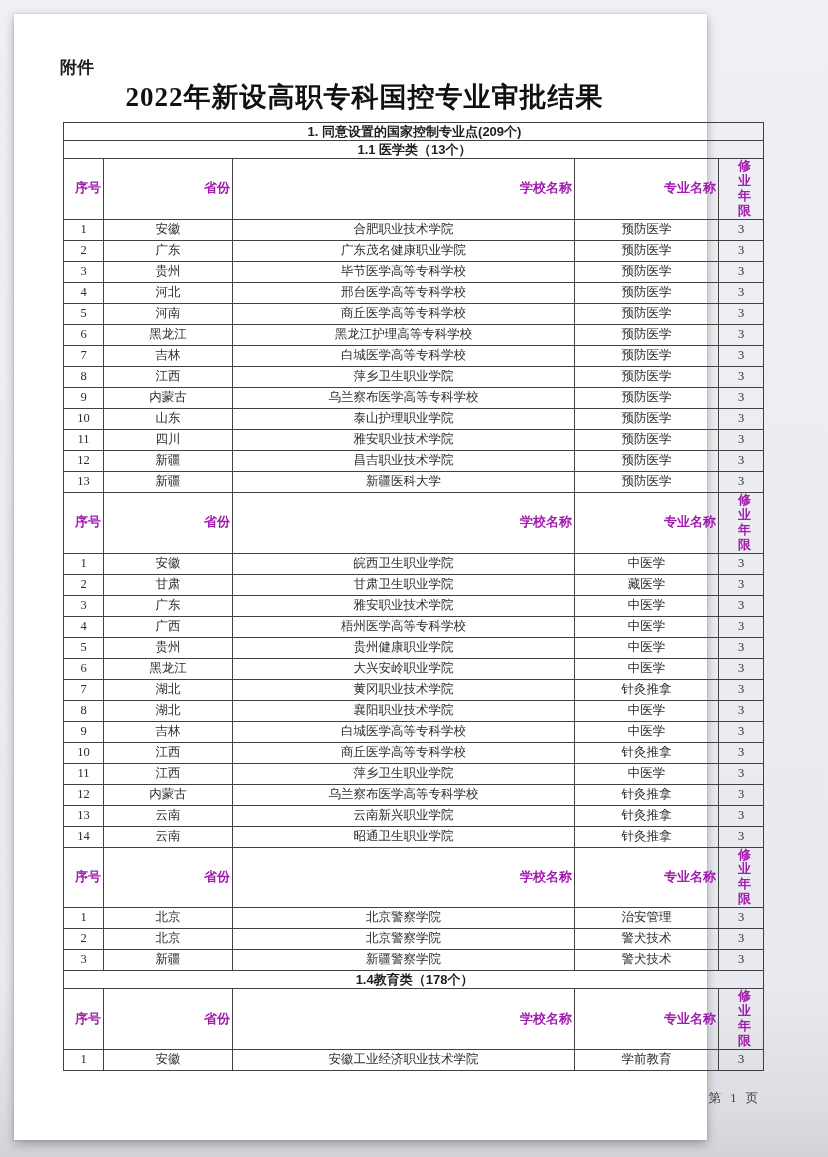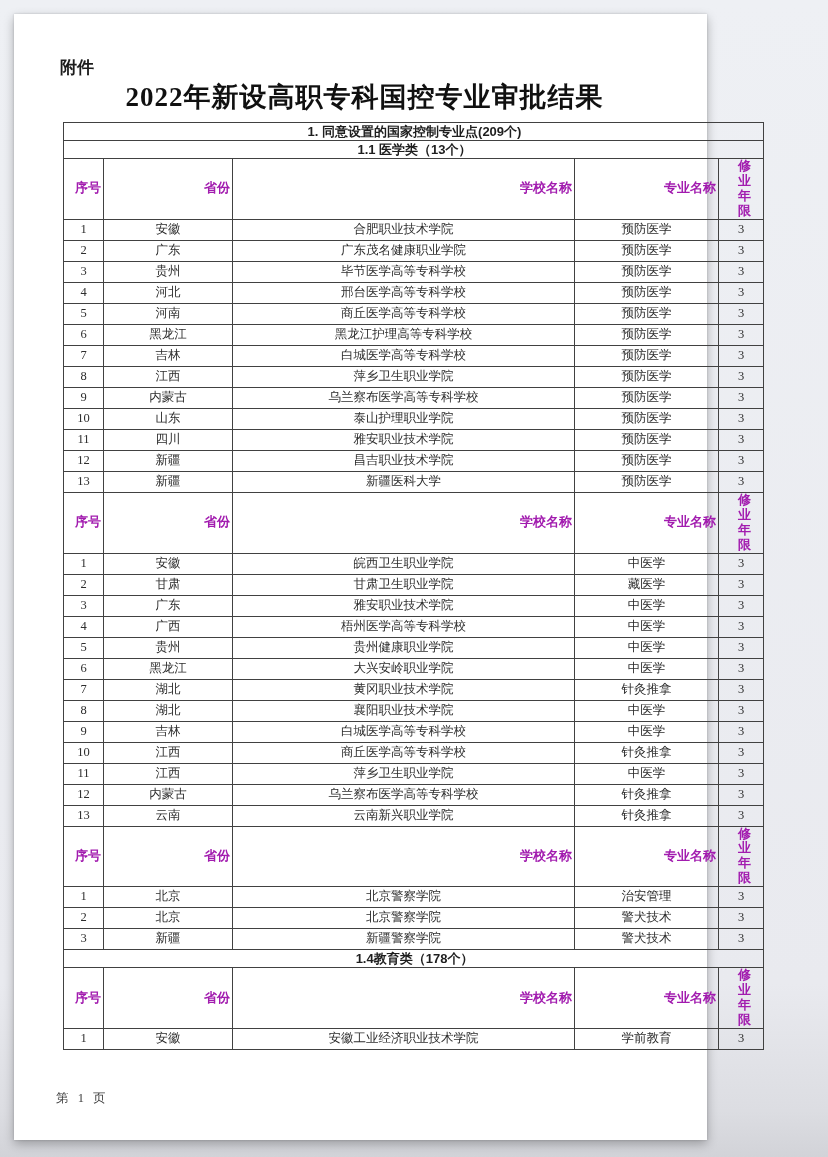--- a/index.html
+++ b/index.html
@@ -87,24 +87,24 @@
     font-family: "Liberation Serif", serif;
     font-size: 12.5px;
     color: #2d2d2d;
     text-align: center;
     vertical-align: middle;
     line-height: 1.1;
     white-space: nowrap;
   }
   .page-footer {
     position: absolute;
-    left: 0;
+    left: 12px;
     top: 1076px;
     width: 100%;
-    text-align: left;
+    text-align: right;
     font-family: "Liberation Serif", serif;
     font-size: 12.5px;
     letter-spacing: 3px;
     color: #3d3d3d;
     padding-left: 42px;
   }
 </style>
 </head>
 <body>
 
@@ -317,20 +317,27 @@
           <td class="col-major">针灸推拿</td>
           <td class="col-year">3</td>
         </tr>
         <tr class="data-row">
           <td class="col-seq">13</td>
           <td class="col-province">云南</td>
           <td class="col-school">云南新兴职业学院</td>
           <td class="col-major">针灸推拿</td>
           <td class="col-year">3</td>
         </tr>
+        <tr class="data-row">
+          <td class="col-seq">14</td>
+          <td class="col-province">云南</td>
+          <td class="col-school">昭通卫生职业学院</td>
+          <td class="col-major">针灸推拿</td>
+          <td class="col-year">3</td>
+        </tr>
         <tr class="header-row">
           <th class="col-seq">序号</th>
           <th class="col-province">省份</th>
           <th class="col-school">学校名称</th>
           <th class="col-major">专业名称</th>
           <th class="col-year">修业年限</th>
         </tr>
         <tr class="data-row">
           <td class="col-seq">1</td>
           <td class="col-province">北京</td>

